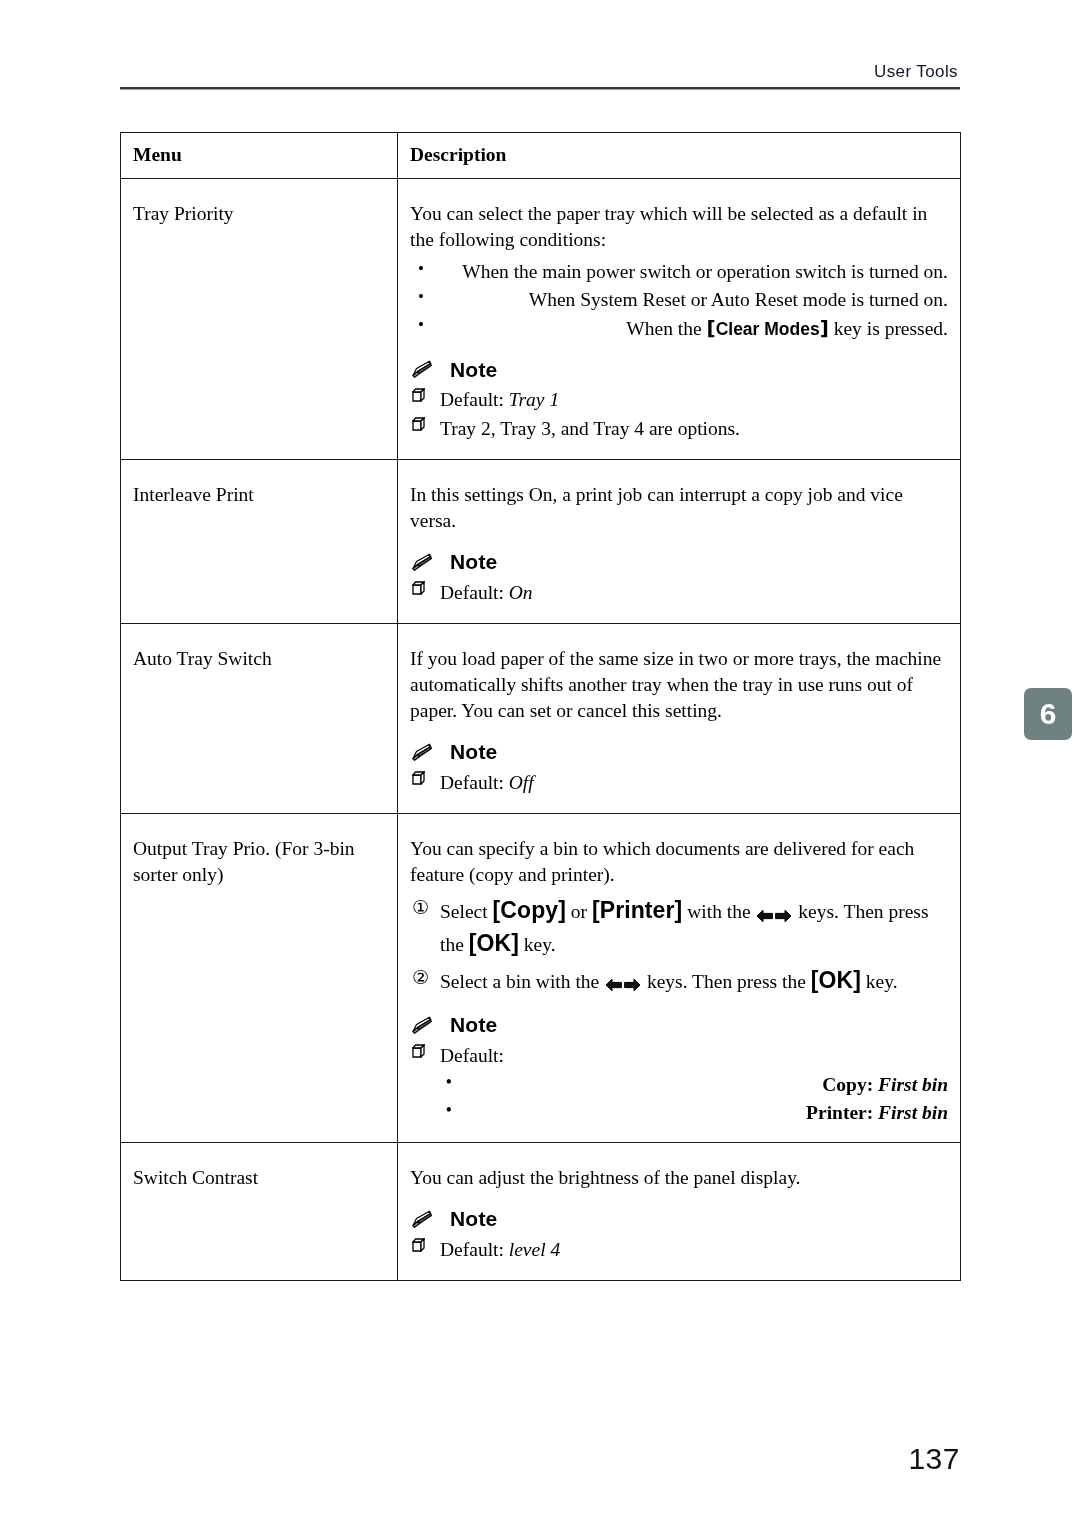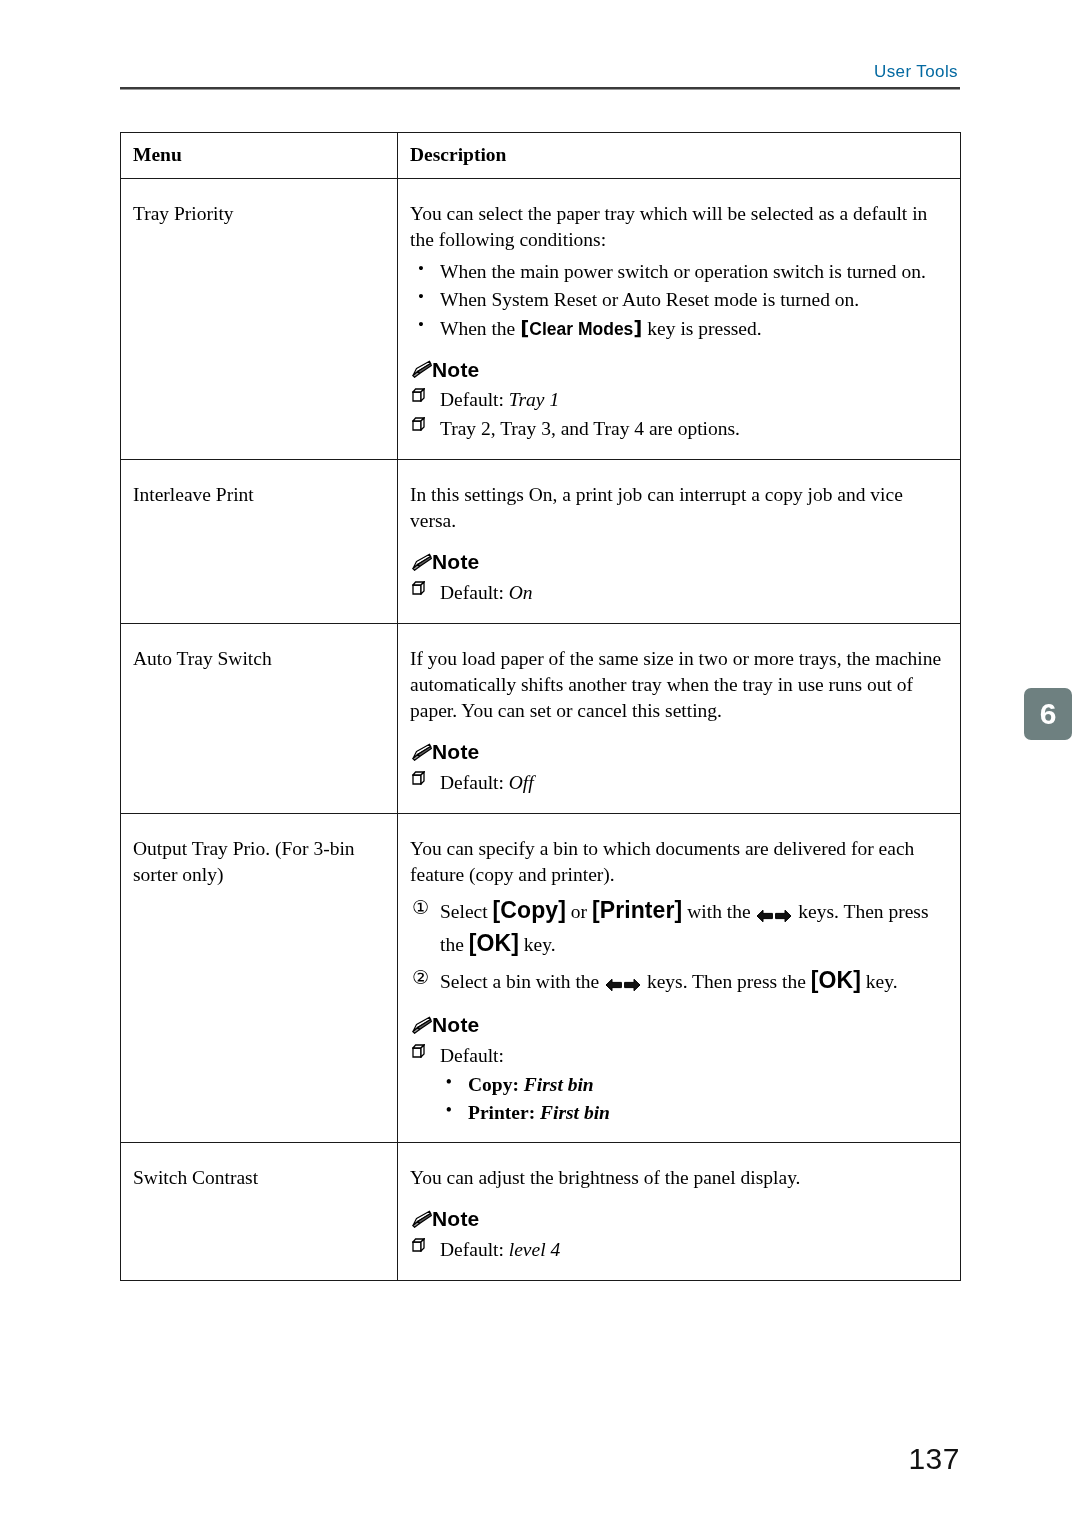--- a/index.html
+++ b/index.html
@@ -21,21 +21,21 @@
     position: absolute;
     left: 120px;
     top: 62px;
     width: 840px;
   }
   .header-title {
     font-family: "Liberation Sans", sans-serif;
     font-size: 17px;
     letter-spacing: 0.4px;
     text-align: right;
-    color: #0369a1;
+    color: #0f172a;
     padding-right: 2px;
   }
   .header-rule {
     margin-top: 5px;
     border-top: 2px solid #3a3a3a;
     border-bottom: 1px solid #9a9a9a;
     height: 0;
   }
 
   
@@ -86,20 +86,21 @@
 
   .menu-cell { font-size: 19.5px; line-height: 1.3; }
 
   
   .para { margin: 0 0 0 0; }
 
   ul.bullets, ul.subbullets {
     list-style: none;
     margin: 6px 0 0 0;
     padding: 0;
+    text-align: right;
   }
   ul.bullets > li {
     position: relative;
     padding-left: 30px;
     margin-bottom: 2px;
     line-height: 1.33;
   }
   ul.bullets > li::before {
     content: "\2022";
     position: absolute;
@@ -142,21 +143,21 @@
     left: 2px;
     top: 0px;
     font-size: 19px;
     font-family: "DejaVu Sans", sans-serif;
   }
 
   
   .note-head {
     display: flex;
     align-items: center;
-    gap: 0;
+    gap: 18px;
     margin: 14px 0 4px 0;
   }
   .note-icon {
     width: 22px;
     height: 20px;
     flex: 0 0 auto;
     display: block;
   }
   .note-label {
     font-family: "Liberation Sans", sans-serif;

